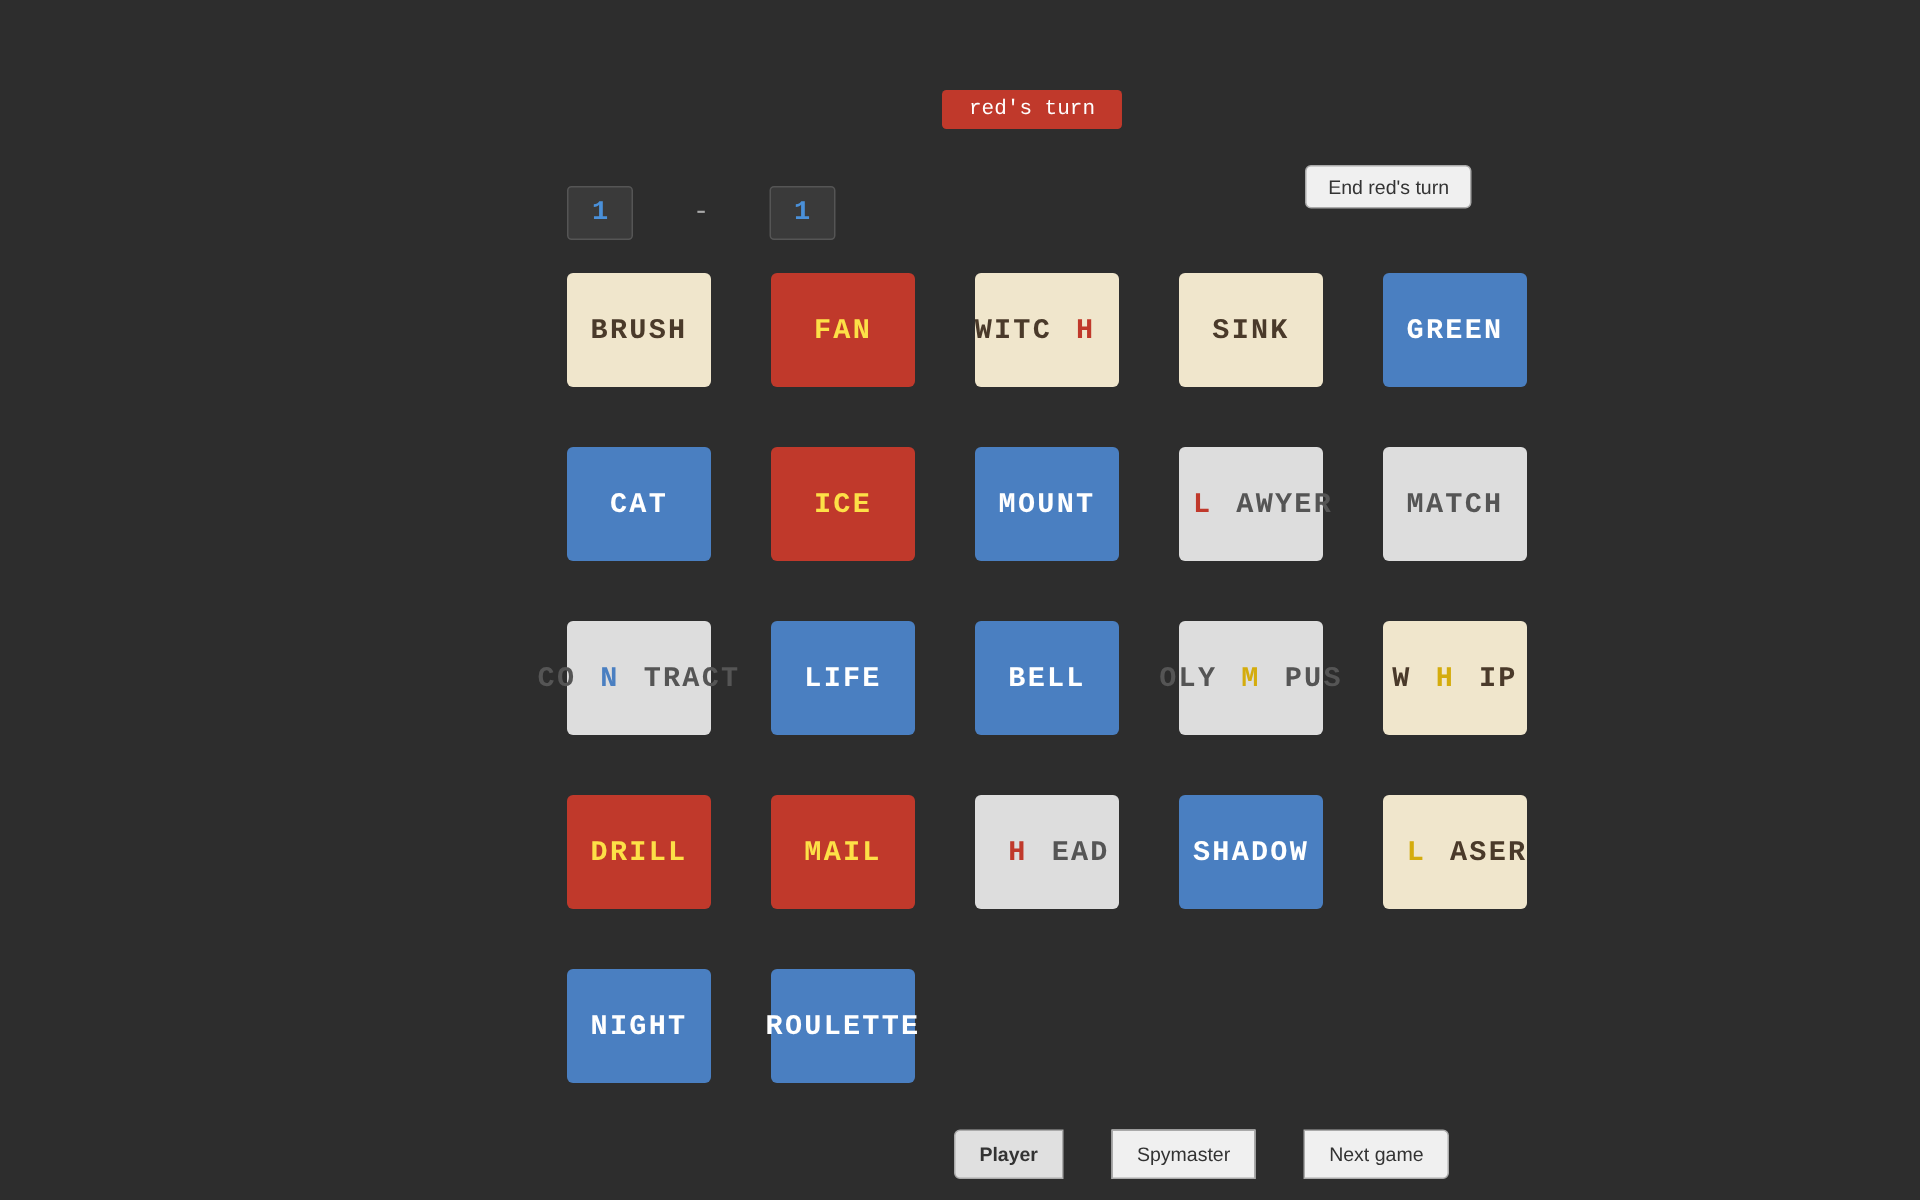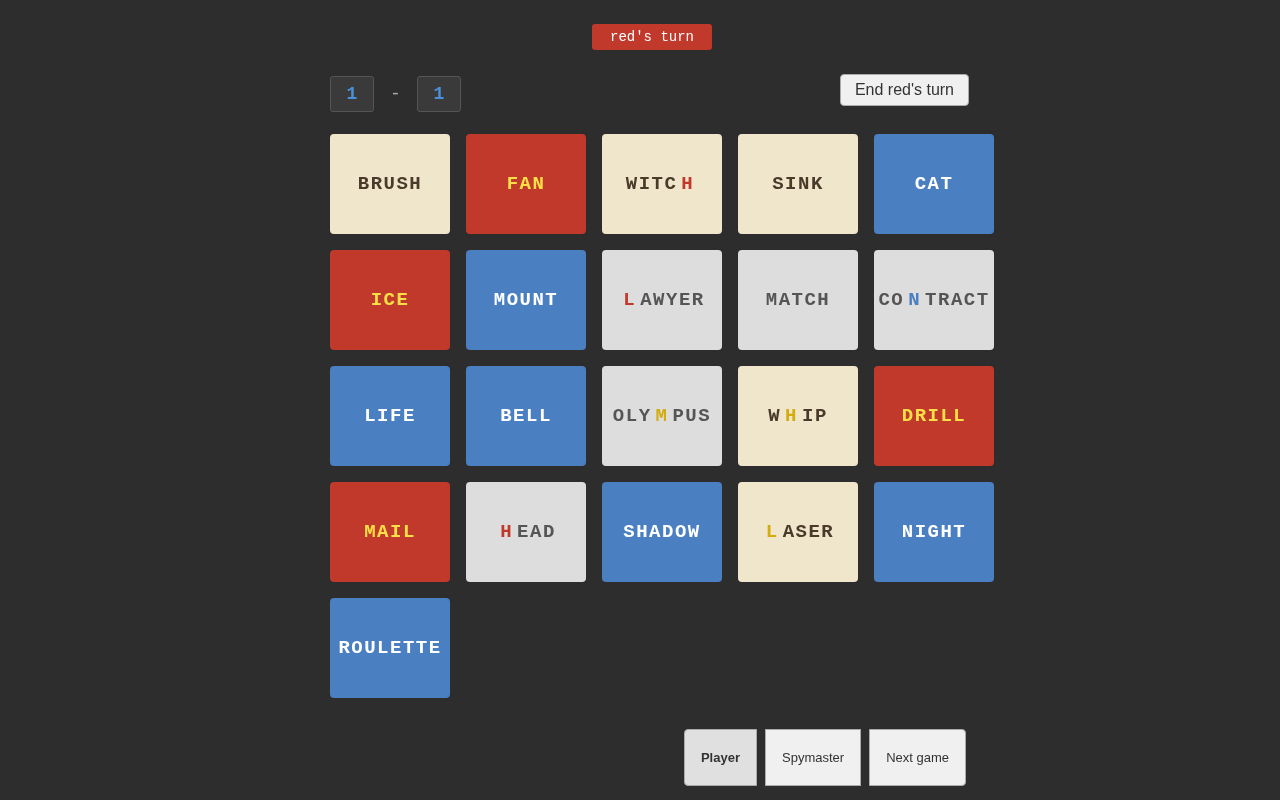--- a/index.html
+++ b/index.html
@@ -1,15 +1,15 @@
 <!DOCTYPE html>
 <html><head>
   <meta charset="utf-8">
   <style>
-    * { margin: 4px; padding: 0; box-sizing: border-box; }
+    * { margin: 16px; padding: 0; box-sizing: border-box; }
     body {
       background-color: #2d2d2d;
       width: 1280px;
       height: 800px;
       font-family: 'Courier New', Courier, monospace;
       overflow: hidden;
       position: relative;
     }
 
     
@@ -56,21 +56,21 @@
 
     
     #end-turn-btn {
       position: absolute;
       top: 62px;
       right: 315px;
       background-color: #f0f0f0;
       border: 1px solid #aaa;
       border-radius: 4px;
       padding: 6px 14px;
-      font-size: 16px;
+      font-size: 13px;
       color: #333;
       cursor: pointer;
     }
 
     
     #game-grid {
       position: absolute;
       top: 118px;
       left: 314px;
       display: grid;
@@ -122,21 +122,21 @@
       position: absolute;
       bottom: 14px;
       right: 314px;
       display: flex;
       gap: 0;
     }
 
     .bottom-btn {
       background-color: #f0f0f0;
       border: 1px solid #aaa;
-      padding: 20px 16px;
+      padding: 8px 16px;
       font-size: 13px;
       color: #333;
       cursor: pointer;
     }
 
     .bottom-btn:first-child {
       border-radius: 4px 0 0 4px;
     }
 
     .bottom-btn:last-child {
@@ -159,20 +159,21 @@
   <div class="score-box">1</div>
 </div>
 
 <button id="end-turn-btn">End red's turn</button>
 
 <div id="game-grid">
     <div class="card beige">BRUSH</div>
     <div class="card red">FAN</div>
     <div class="card beige">WITC<span class="letter-red">H</span></div>
     <div class="card beige">SINK</div>
+    <div class="card blue">GREEN</div>
     <div class="card blue">CAT</div>
     <div class="card red">ICE</div>
     <div class="card blue">MOUNT</div>
     <div class="card gray"><span class="letter-red">L</span>AWYER</div>
     <div class="card gray">MATCH</div>
     <div class="card gray">CO<span class="letter-blue">N</span>TRACT</div>
     <div class="card blue">LIFE</div>
     <div class="card blue">BELL</div>
     <div class="card gray">OLY<span class="letter-yellow">M</span>PUS</div>
     <div class="card beige">W<span class="letter-yellow">H</span>IP</div>

